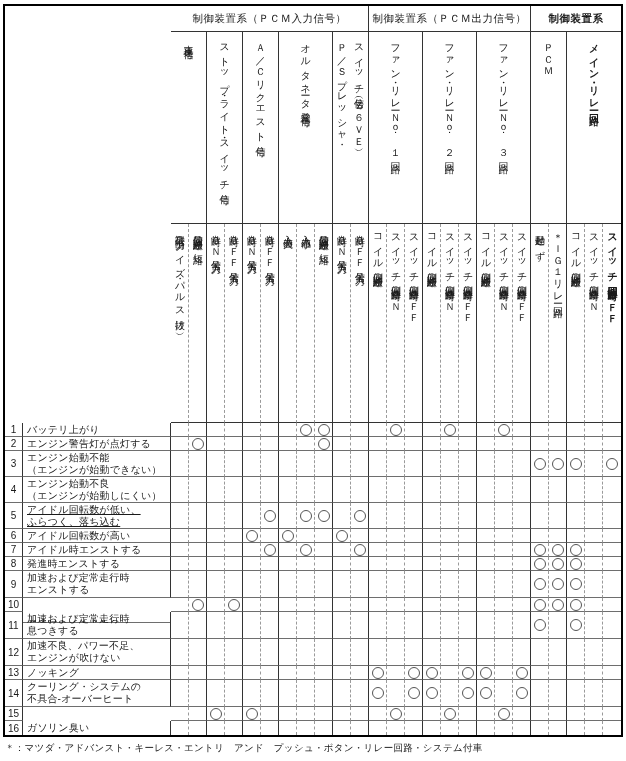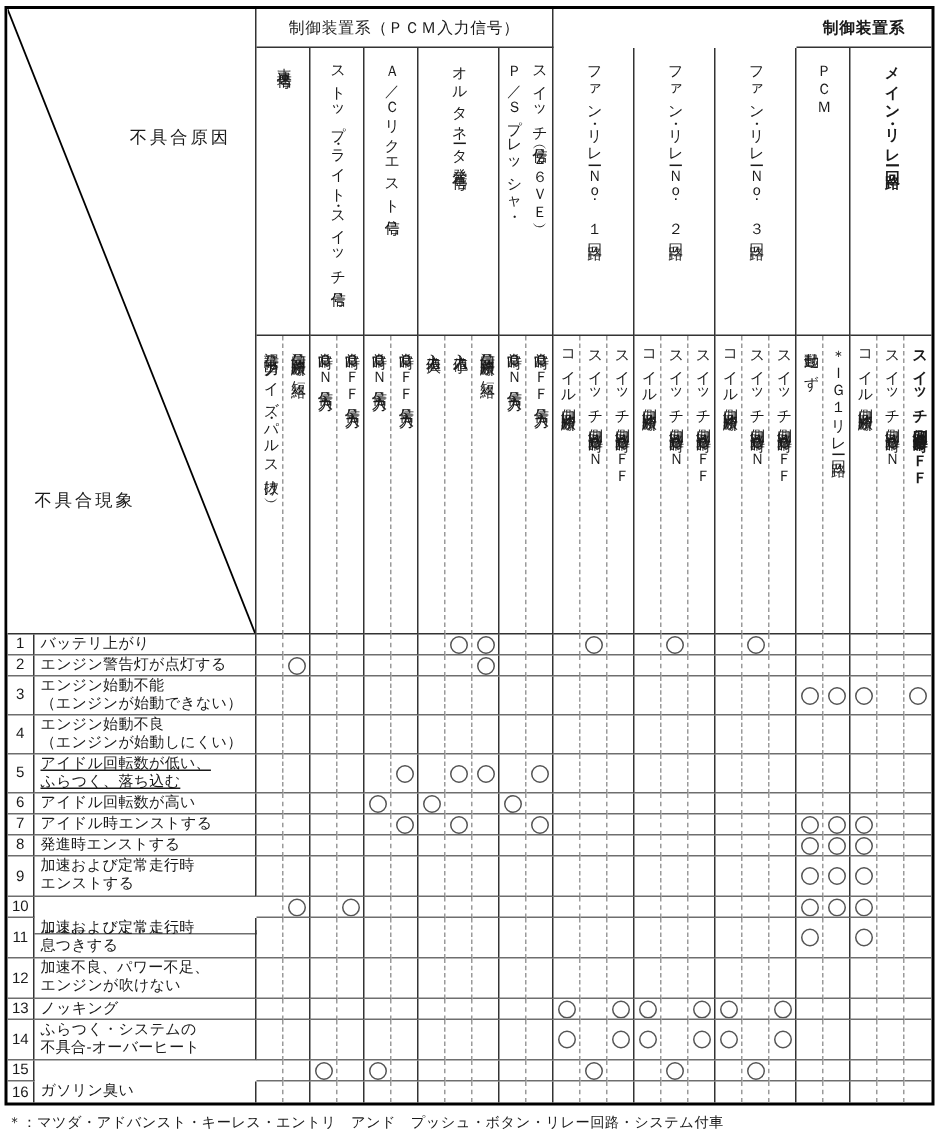--- a/index.html
+++ b/index.html
@@ -72,29 +72,23 @@
   }
   #footnote{
     position:absolute;left:5px;top:742px;
     font-size:9.5px;letter-spacing:0.3px;white-space:nowrap;
   }
 </style>
 </head>
 <body>
 
 <div id="matrix-table">
-  <div class="cell corner" style="grid-column:1 / 3; grid-row:1 / 4;">
-    <svg aria-hidden="true">
-      <line x1="0" y1="0" x2="100%" y2="100%" stroke="#000" stroke-width="1.2"></line>
-    </svg>
-    <span class="corner-label cause">不具合原因</span>
-    <span class="corner-label symptom">不具合現象</span>
-  </div>
 
 <div class="cell ghead" style="grid-area: 1 / 3 / auto / span 11;">制御装置系（ＰＣＭ入力信号）</div>
+    <div class="cell ghead" style="grid-area: 1 / 14 / auto / span 9;">制御装置系（ＰＣＭ出力信号）</div>
     <div class="cell ghead nr" style="grid-area: 1 / 23 / auto / span 5;">制御装置系</div>
     <div class="cell vwrap" style="grid-area: 2 / 3 / auto / span 2;">
       <span class="vtext">車速信号</span>
     </div>
     <div class="cell vwrap" style="grid-area: 2 / 5 / auto / span 2;">
       <span class="vtext">ストップ・ライト・スイッチ信号</span>
     </div>
     <div class="cell vwrap" style="grid-area: 2 / 7 / auto / span 2;">
       <span class="vtext">Ａ／Ｃリクエスト信号</span>
     </div>
@@ -632,21 +626,21 @@
     <div class="cell dcell dr bodyline" style="grid-area: 16 / 21;"></div>
     <div class="cell dcell bodyline" style="grid-area: 16 / 22;">
       <div class="circle" title="○"></div>
     </div>
     <div class="cell dcell dr bodyline" style="grid-area: 16 / 23;"></div>
     <div class="cell dcell bodyline" style="grid-area: 16 / 24;"></div>
     <div class="cell dcell dr bodyline" style="grid-area: 16 / 25;"></div>
     <div class="cell dcell dr bodyline" style="grid-area: 16 / 26;"></div>
     <div class="cell dcell nr bodyline" style="grid-area: 16 / 27;"></div>
     <div class="cell num bodyline" style="grid-area: 17 / 1;">14</div>
-    <div class="cell lbl bodyline" style="grid-area: 17 / 2;">ふらつく・システムの
+    <div class="cell lbl bodyline" style="grid-area: 17 / 2;">クーリング・システムの
 不具合-オーバーヒート</div>
     <div class="cell dcell dr bodyline" style="grid-area: 17 / 3;"></div>
     <div class="cell dcell bodyline" style="grid-area: 17 / 4;"></div>
     <div class="cell dcell dr bodyline" style="grid-area: 17 / 5;"></div>
     <div class="cell dcell bodyline" style="grid-area: 17 / 6;"></div>
     <div class="cell dcell dr bodyline" style="grid-area: 17 / 7;"></div>
     <div class="cell dcell bodyline" style="grid-area: 17 / 8;"></div>
     <div class="cell dcell dr bodyline" style="grid-area: 17 / 9;"></div>
     <div class="cell dcell dr bodyline" style="grid-area: 17 / 10;"></div>
     <div class="cell dcell bodyline" style="grid-area: 17 / 11;"></div>

